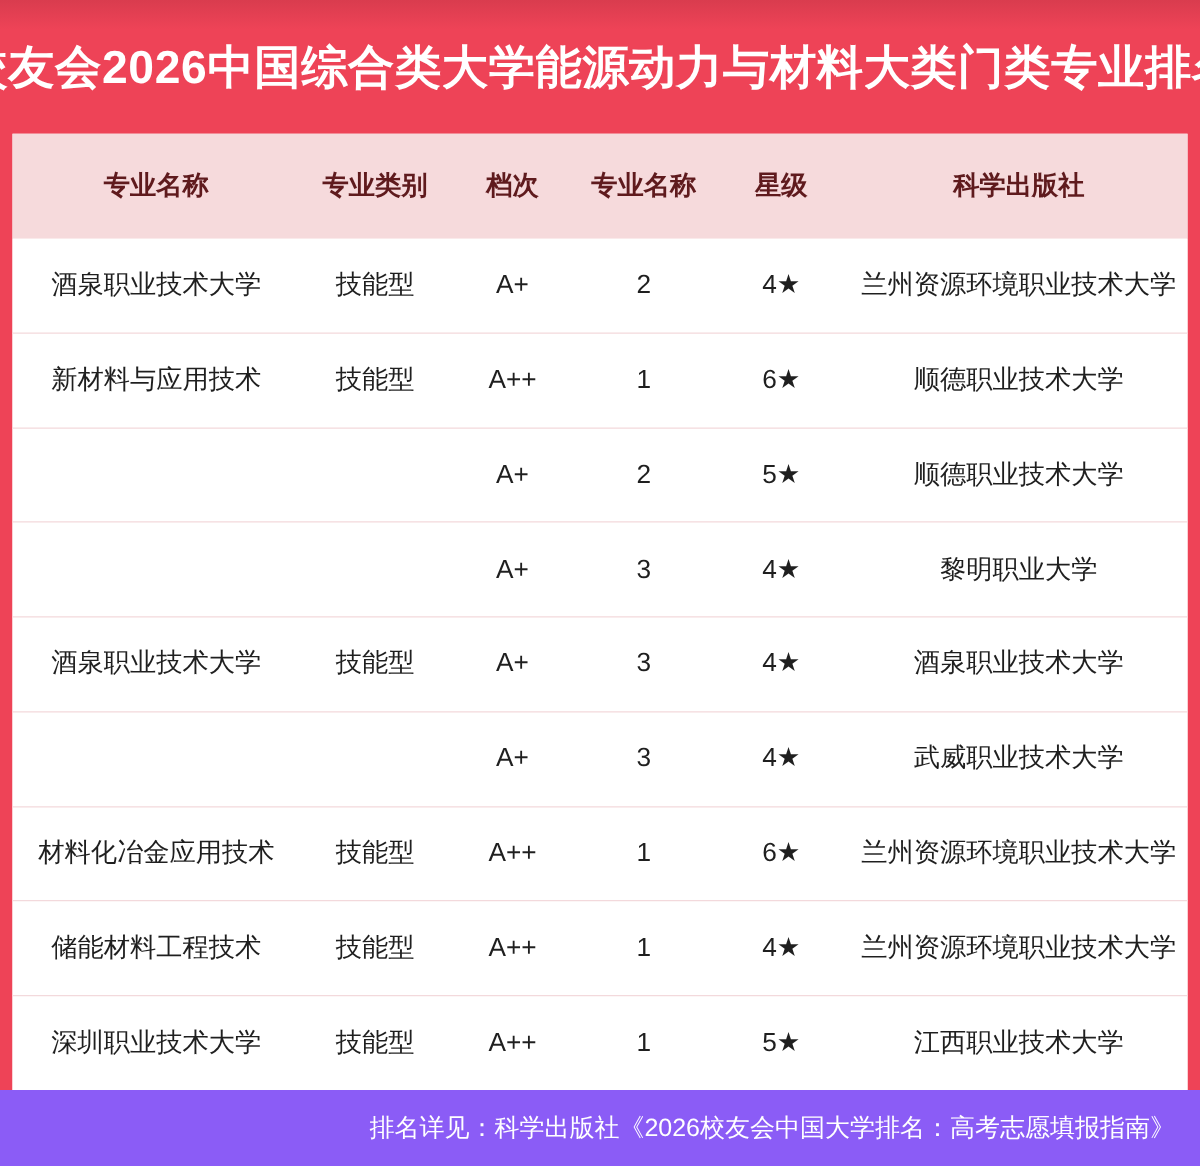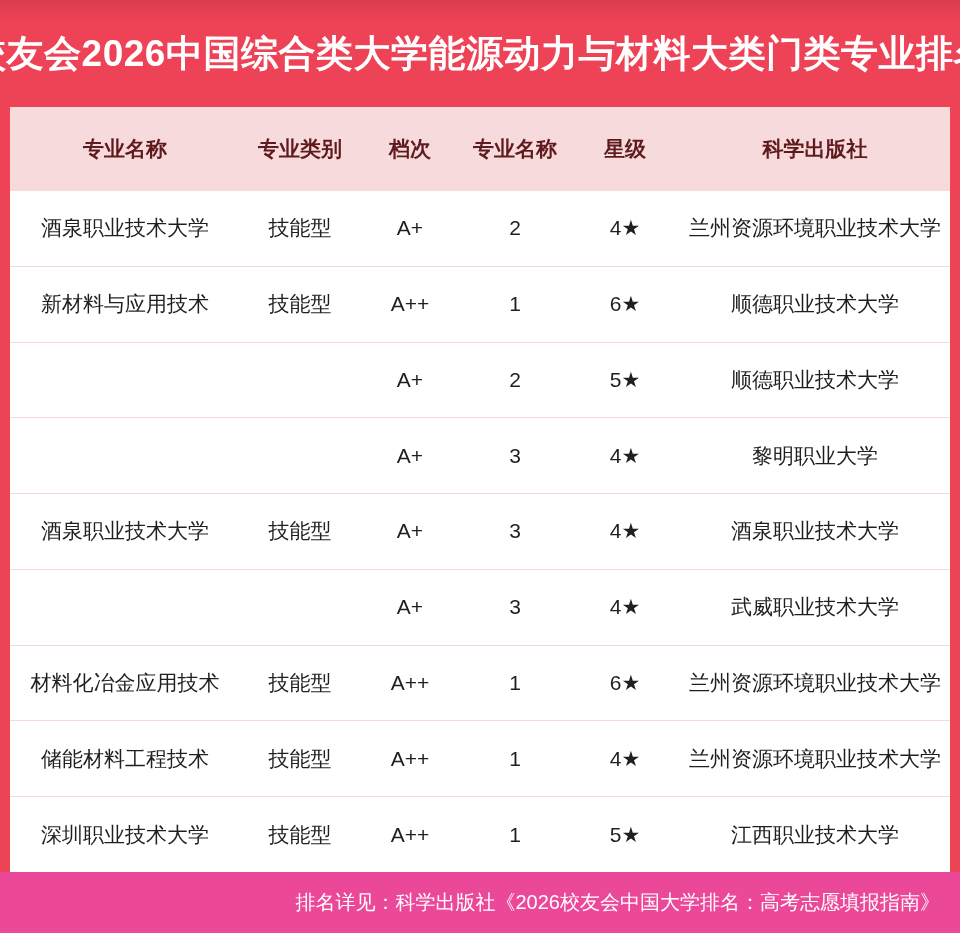--- a/index.html
+++ b/index.html
@@ -65,21 +65,21 @@
     text-align: center;
     font-size: 21px;
     color: #1f1f1f;
     line-height: 1.25;
     white-space: nowrap;
   }
 
   
   .footer {
     flex: 0 0 61px;
-    background: #ec4899;
+    background: #8b5cf6;
     display: flex;
     align-items: center;
     justify-content: flex-end;
     padding-right: 20px;
   }
   .footer span {
     color: #ffffff;
     font-size: 20px;
     white-space: nowrap;
   }

